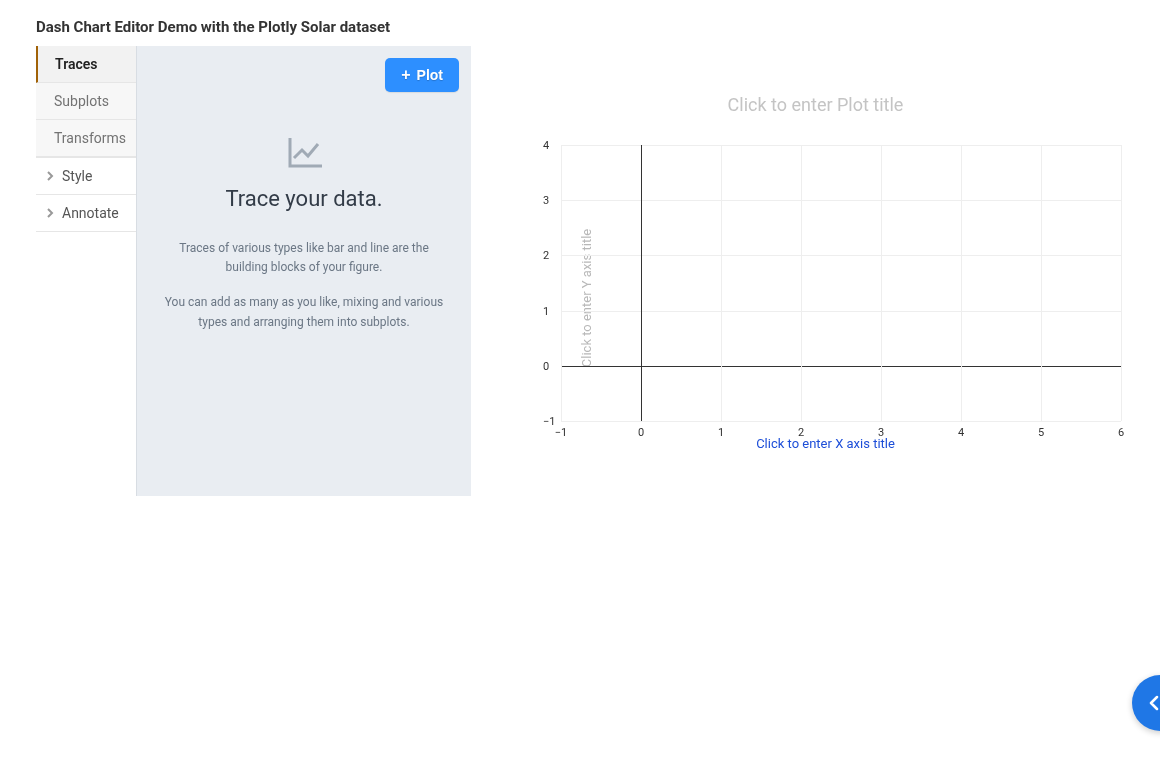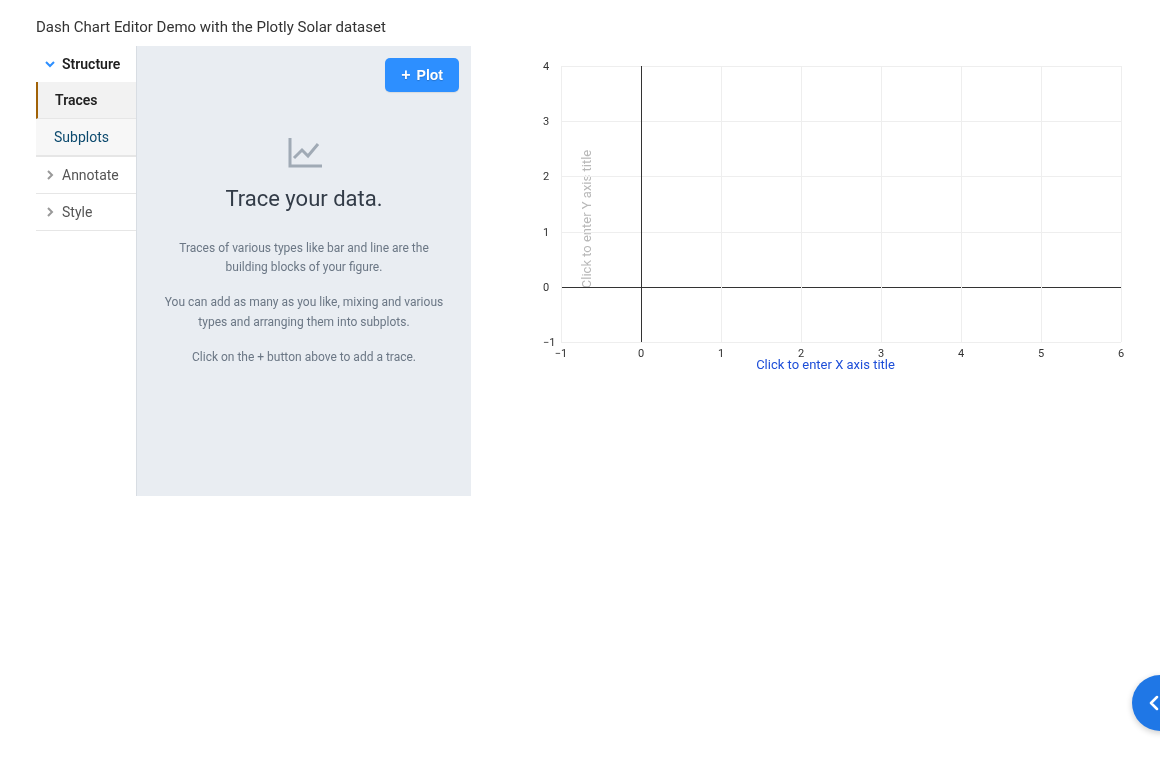--- a/index.html
+++ b/index.html
@@ -9,21 +9,21 @@
     font-family: -apple-system, BlinkMacSystemFont, "Segoe UI", Roboto, Helvetica, Arial, sans-serif;
     font-size: 14px;
     color: #333;
     background: #fff;
     width: 1160px;
     height: 761px;
     position: relative;
     overflow: hidden;
   }
   .page-title {
-    font-weight: normal;
+    font-weight: bold;
     font-size: 15px;
     padding: 18px 0 10px 36px;
   }
   .editor-container {
     display: flex;
     padding-left: 36px;
     align-items: flex-start;
   }
   .sidebar {
     width: 100px;
@@ -49,21 +49,21 @@
     width: 16px;
     height: 16px;
     display: inline-flex;
     align-items: center;
     justify-content: center;
     margin-right: 4px;
   }
   .sidebar-item {
     padding: 10px 12px 10px 18px;
     font-size: 14px;
-    color: #0c4a6e;
+    color: #737373;
     border-bottom: 1px solid #e6e6e6;
     cursor: pointer;
     background: #f7f7f7;
   }
   .sidebar-item.active {
     background: #f2f2f2;
     color: #222;
     font-weight: 600;
     border-left: 2px solid #a16207;
     padding-left: 17px;
@@ -210,49 +210,42 @@
 </style>
 </head>
 <body>
 
 <div class="page-title">Dash Chart Editor Demo with the Plotly Solar dataset</div>
 
 <div class="editor-container">
 
   <div class="sidebar">
     <div class="sidebar-section">
-      <div class="sidebar-header">
+      <div class="sidebar-item active">Traces</div>
+      <div class="sidebar-item">Subplots</div>
+      <div class="sidebar-item">Transforms</div>
+    </div>
+    <div class="sidebar-section">
+      <div class="sidebar-header collapsed">
         <span class="chev">
           <svg width="12" height="12" viewBox="0 0 12 12">
-              <path d="M2 4 L6 8 L10 4" fill="none" stroke="#2d8fff" stroke-width="2"></path>
+              <path d="M4 2 L8 6 L4 10" fill="none" stroke="#999" stroke-width="2"></path>
             </svg>
         </span>
-        <span>Structure</span>
+        <span>Style</span>
       </div>
-      <div class="sidebar-item active">Traces</div>
-      <div class="sidebar-item">Subplots</div>
     </div>
     <div class="sidebar-section">
       <div class="sidebar-header collapsed">
         <span class="chev">
           <svg width="12" height="12" viewBox="0 0 12 12">
               <path d="M4 2 L8 6 L4 10" fill="none" stroke="#999" stroke-width="2"></path>
             </svg>
         </span>
         <span>Annotate</span>
-      </div>
-    </div>
-    <div class="sidebar-section">
-      <div class="sidebar-header collapsed">
-        <span class="chev">
-          <svg width="12" height="12" viewBox="0 0 12 12">
-              <path d="M4 2 L8 6 L4 10" fill="none" stroke="#999" stroke-width="2"></path>
-            </svg>
-        </span>
-        <span>Style</span>
       </div>
     </div>
   </div>
 
   <div class="panel">
     <div class="panel-topbar">
       <button class="trace-btn">
         <span class="plus">+</span>
         <span>Plot</span>
       </button>
@@ -260,25 +253,25 @@
     <div class="empty-state">
       <div class="empty-icon">
         <svg width="40" height="40" viewBox="0 0 40 40">
           <path d="M6 6 V34 H38" fill="none" stroke="#a0aab5" stroke-width="3"></path>
           <path d="M10 26 L18 18 L24 24 L34 12" fill="none" stroke="#a0aab5" stroke-width="3"></path>
         </svg>
       </div>
       <div class="empty-title">Trace your data.</div>
       <div class="empty-para">Traces of various types like bar and line are the building blocks of your figure.</div>
       <div class="empty-para">You can add as many as you like, mixing and various types and arranging them into subplots.</div>
-      <div class="empty-para">Click on the + button above to add a trace.</div>
     </div>
   </div>
 
   <div class="chart-area">
+    <div class="plot-title">Click to enter Plot title</div>
     <div class="plot-wrap">
       <div class="y-axis-title">Click to enter Y axis title</div>
       <div class="plot-grid" id="plot-grid">
           <div class="gridline-h" style="top: 276px;"></div>
           <div class="y-tick" style="top: 276px;">−1</div>
           <div class="gridline-h axis-line-h" style="top: 220.8px;"></div>
           <div class="y-tick" style="top: 220.8px;">0</div>
           <div class="gridline-h" style="top: 165.6px;"></div>
           <div class="y-tick" style="top: 165.6px;">1</div>
           <div class="gridline-h" style="top: 110.4px;"></div>

